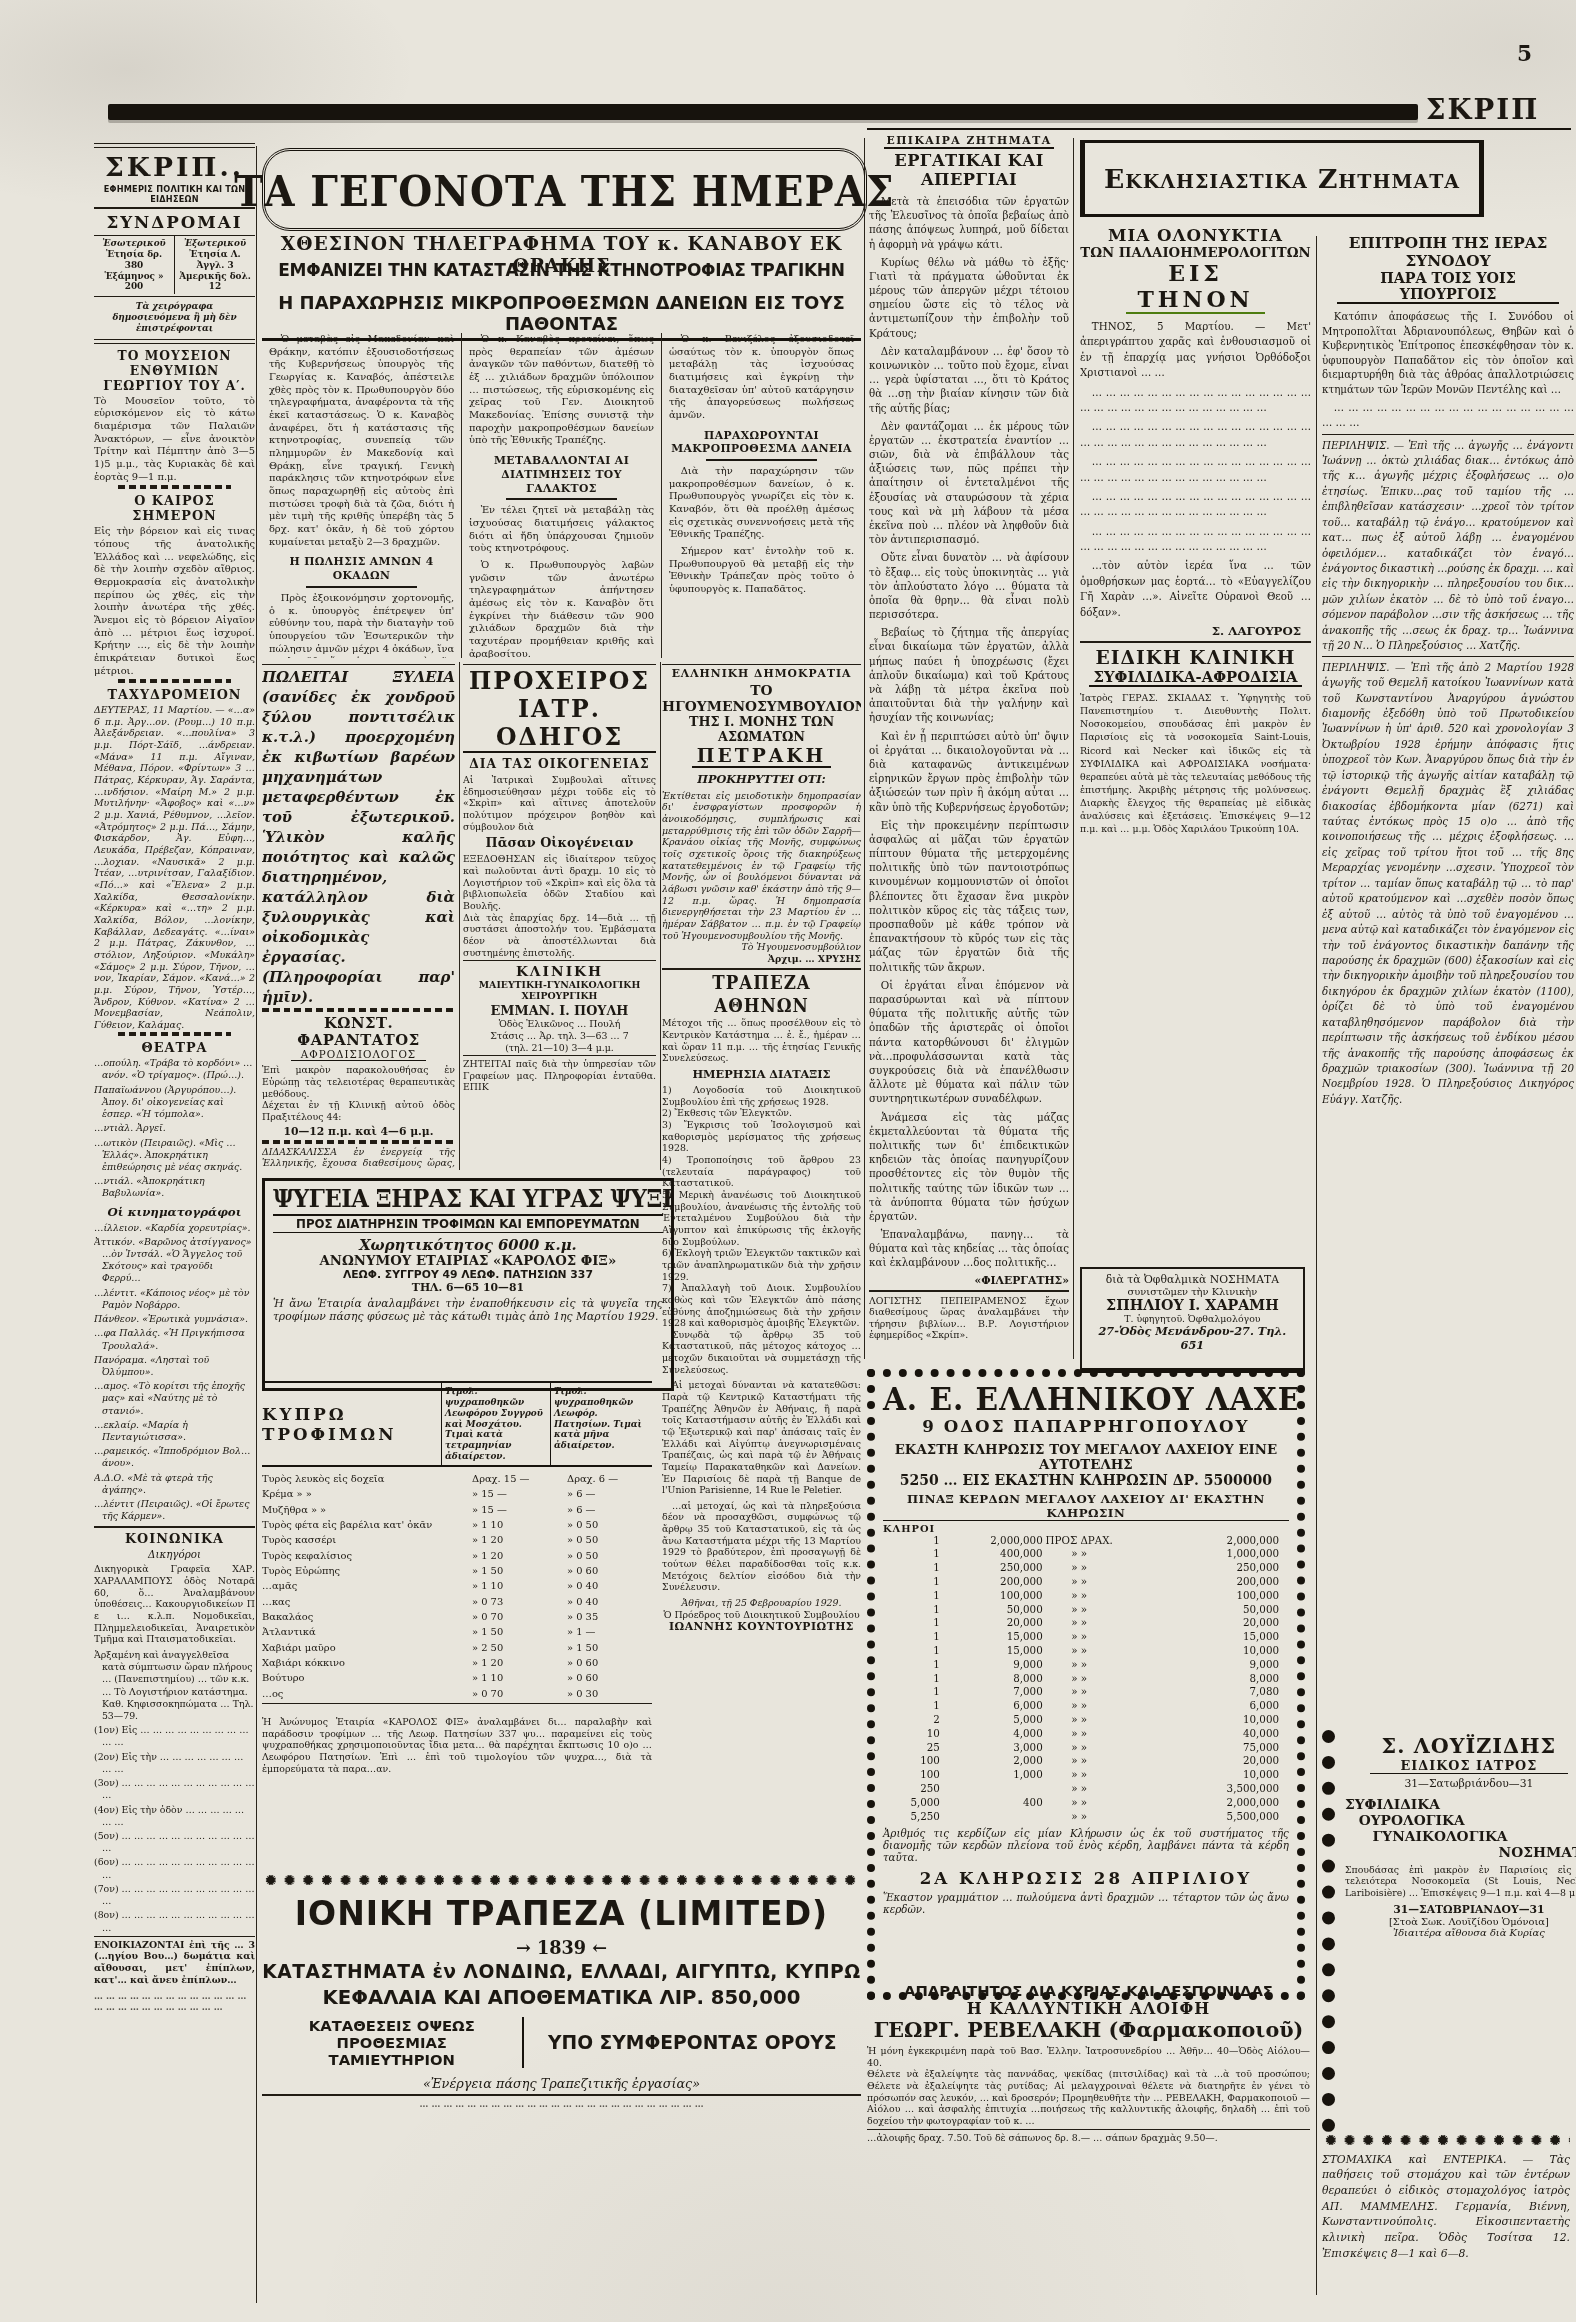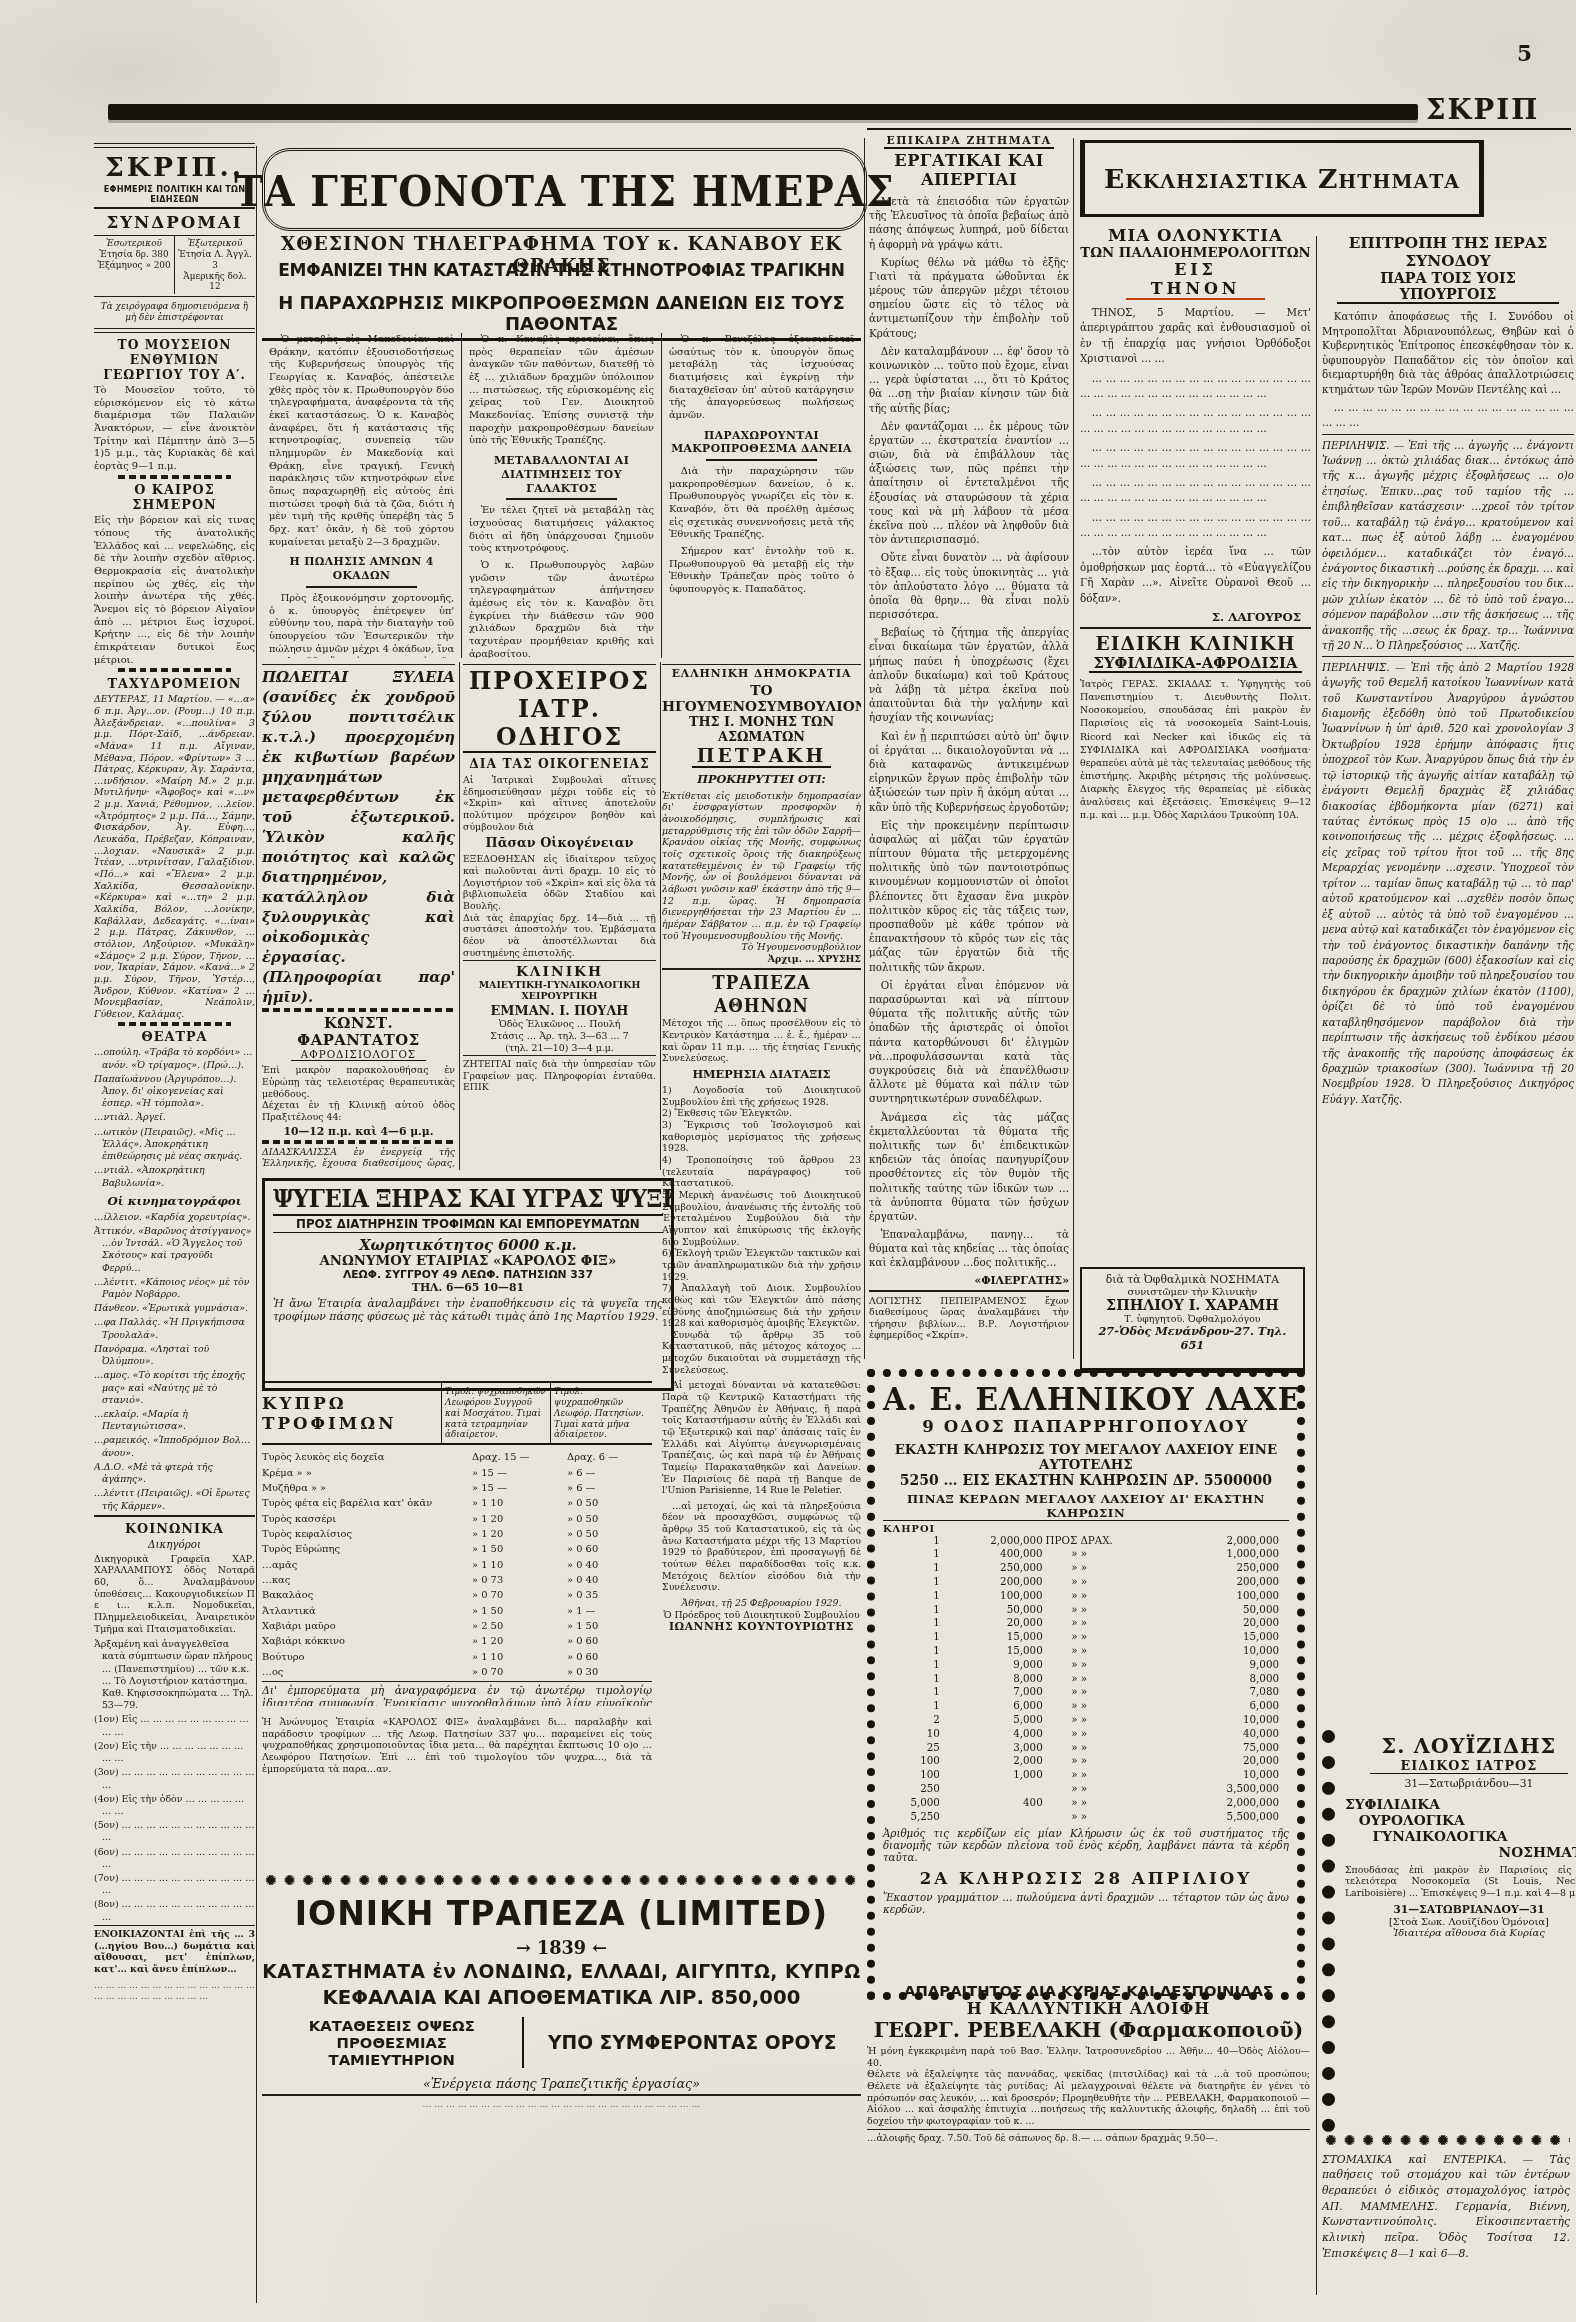--- a/index.html
+++ b/index.html
@@ -14,21 +14,21 @@
   .b{font-weight:bold;} .i{font-style:italic;}
   .sans{font-family:"DejaVu Sans",sans-serif;}
   .hr{border:none;border-top:2px solid #211c14;margin:3px 0;}
   .hr1{border:none;border-top:1px solid #211c14;margin:2px 0;}
   .hrD{border:none;border-top:1px solid #211c14;border-bottom:1px solid #211c14;height:3px;margin:3px 0;}
   .sq{height:3.9px;margin:2px auto;background:repeating-linear-gradient(90deg,#211c14 0 6.9px,transparent 6.9px 10.8px);width:70%;}
   .vline{position:absolute;width:0;border-left:1px solid #2a241b;}
   .body{font-size:9.9px;line-height:1.28;}
   .body p{margin:0 0 3.9px 0;text-indent:11.8px;}
   .small{font-size:9.4px;line-height:1.24;}
-  .tiny{font-size:8.9px;line-height:1.22;}
+  .tiny{font-size:8.9px;line-height:1.22;font-weight:bold;}
   .sec-h{font-size:12.8px;letter-spacing:1px;font-weight:bold;text-align:center;margin:3.9px 0 2px;}
   .rosette{height:15.8px;background:radial-gradient(circle 6.4px at 8.9px 7.9px,#1c1812 60%,#e8e5dc 62%,#1c1812 75%,transparent 80%);
     background-size:18.7px 15.8px;background-repeat:repeat-x;margin:2px 0;}
   .boxed{border:2px solid #1c1812;padding:3.9px 5.9px;}
   .cols3{display:flex;}
   .cols3 .c{flex:1;padding:0 6.9px;border-right:1px solid #2a241b;}
   .cols3 .c:last-child{border-right:none;}
   .colsub{font-size:10.8px;font-weight:bold;text-align:center;margin:6.9px 0 3.9px;letter-spacing:0.4px;}
   .colsub:after{content:"";display:block;width:60%;margin:3px auto 0;border-top:2px solid #1c1812;}
   .food-row{display:flex;font-size:9.9px;line-height:1.55;}
@@ -546,21 +546,21 @@
     <div class="small jt">…ἀλοιφῆς δραχ. 7.50. Τοῦ δὲ σάπωνος δρ. 8.— … σάπων δραχμὰς 9.50—.</div>
   </div>
 
   <div class="abs" style="left:1080px;top:140px;width:394px;height:71px;border:3px solid #17130d;border-left:5.9px solid #17130d;border-right:5.9px solid #17130d;display:flex;align-items:center;justify-content:center;">
     <div class="b" style="font-size:26.6px;letter-spacing:1px;font-variant:small-caps;white-space:nowrap;">Εκκλησιαστικα Ζητηματα</div>
   </div>
 
   <div class="abs" style="left:1080px;top:225px;width:231px;height:1034px;overflow:hidden;">
     <div class="ctr b" style="font-size:16.7px;letter-spacing:1px;">ΜΙΑ ΟΛΟΝΥΚΤΙΑ</div>
     <div class="ctr b" style="font-size:13.3px;">ΤΩΝ ΠΑΛΑΙΟΗΜΕΡΟΛΟΓΙΤΩΝ</div>
-    <div class="ctr b" style="font-size:16px;letter-spacing:3.9px;border-bottom:2px solid #c2410c;width:60%;margin:0 auto 4.9px;">ΕΙΣ ΤΗΝΟΝ</div>
+    <div class="ctr b" style="font-size:22px;letter-spacing:3.9px;border-bottom:2px solid #4d7c0f;width:60%;margin:0 auto 4.9px;">ΕΙΣ ΤΗΝΟΝ</div>
     <div class="jt body" style="font-size:10.3px;line-height:1.5;">
       <p>ΤΗΝΟΣ, 5 Μαρτίου. — Μετ' ἀπεριγράπτου χαρᾶς καὶ ἐνθουσιασμοῦ οἱ ἐν τῇ ἐπαρχίᾳ μας γνήσιοι Ὀρθόδοξοι Χριστιανοὶ … …</p>
       <p>… … … … … … … … … … … … … … … … … … … … … … … … … … … … … …</p>
       <p>… … … … … … … … … … … … … … … … … … … … … … … … … … … … … …</p>
       <p>… … … … … … … … … … … … … … … … … … … … … … … … … … … … … …</p>
       <p>… … … … … … … … … … … … … … … … … … … … … … … … … … … … … …</p>
       <p>… … … … … … … … … … … … … … … … … … … … … … … … … … … … … …</p>
       <p>…τὸν αὐτὸν ἱερέα ἵνα … τῶν ὁμοθρήσκων μας ἑορτά… τὸ «Εὐαγγελίζου Γῆ Χαρὰν …». Αἰνεῖτε Οὐρανοὶ Θεοῦ … δόξαν».</p>
     </div>
     <div class="rt b" style="font-size:11.8px;margin:2px 9.9px 0 0;">Σ. ΛΑΓΟΥΡΟΣ</div>

